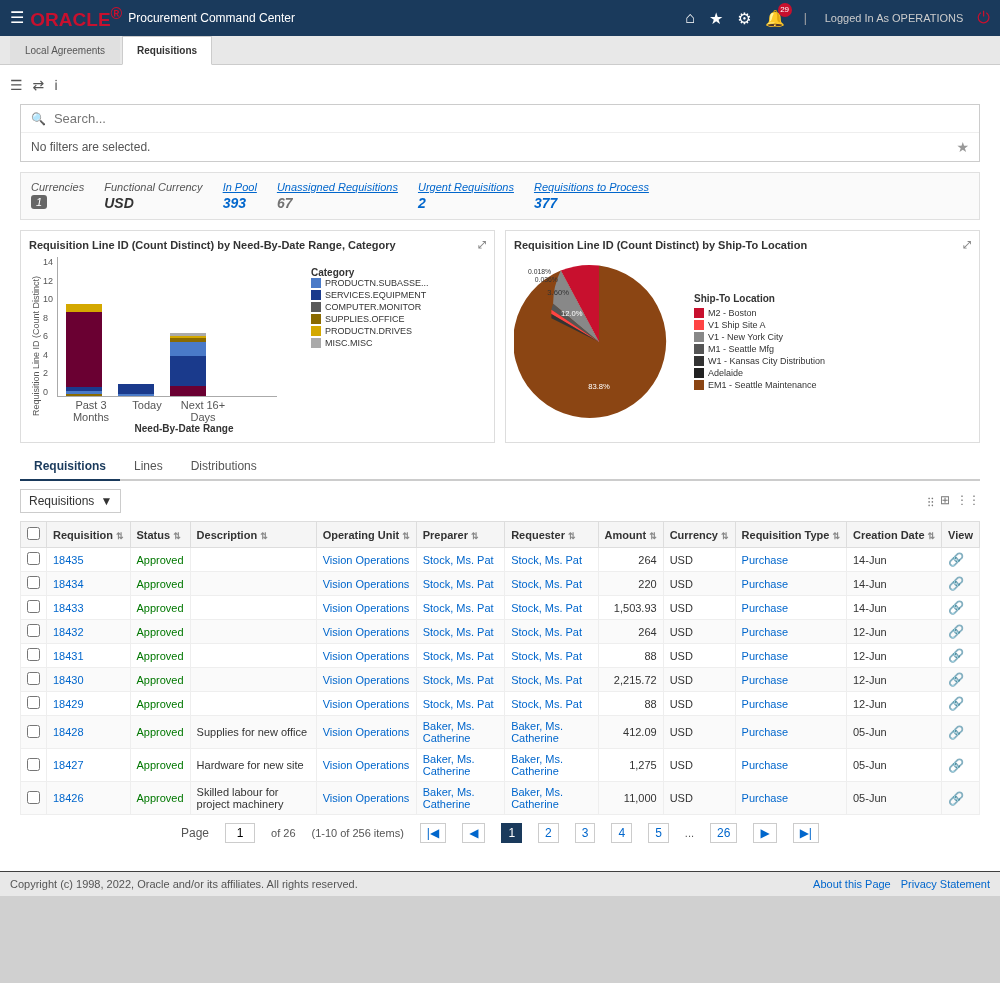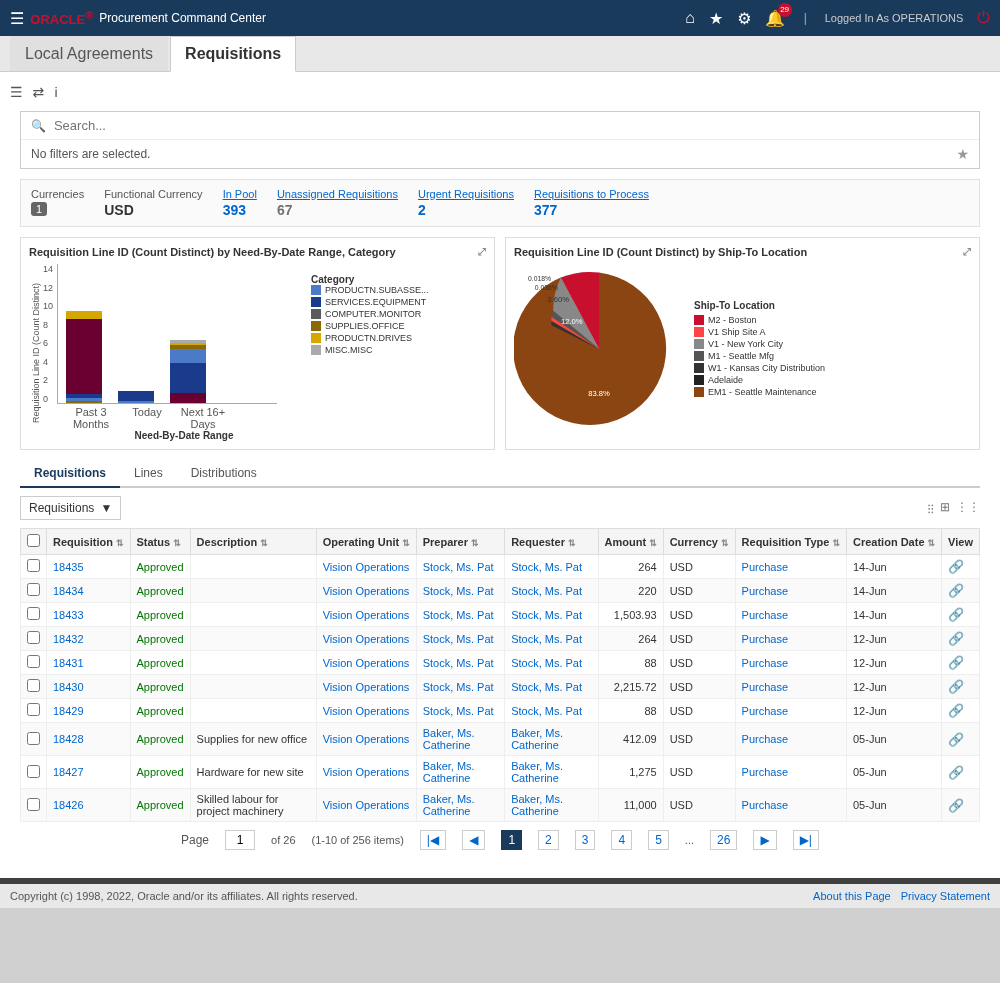--- a/index.html
+++ b/index.html
@@ -29,21 +29,21 @@
 
     
     .tab-bar {
       background: #e8e8e8;
       border-bottom: 1px solid #ccc;
       display: flex;
       padding: 0 10px;
     }
     .tab-item {
       padding: 8px 14px;
-      font-size: 16px;
+      font-size: 10px;
       cursor: pointer;
       border: 1px solid transparent;
       border-bottom: none;
       margin-right: 2px;
       background: #e0e0e0;
       color: #555;
     }
     .tab-item.active {
       background: white;
       border-color: #ccc;
@@ -94,20 +94,21 @@
     .filter-star { color: #999; font-size: 14px; cursor: pointer; }
 
     
     .stats-row {
       display: flex;
       gap: 20px;
       padding: 8px 10px;
       border: 1px solid #e0e0e0;
       margin: 0 10px 10px 10px;
       background: #fafafa;
+      font-style: italic;
     }
     .stat-item { display: flex; flex-direction: column; gap: 2px; }
     .stat-label { font-size: 11px; color: #555; }
     .stat-value { font-size: 14px; font-weight: bold; color: #333; }
     .stat-badge {
       background: #666; color: white; border-radius: 3px;
       font-size: 11px; padding: 1px 5px; display: inline-block;
     }
     .stat-link { color: #0066cc; text-decoration: underline; cursor: pointer; font-size: 11px; }
 
@@ -237,21 +238,21 @@
     .page-btn.active {
       background: #1a3a5c;
       color: white;
       border-color: #1a3a5c;
     }
     .page-info { color: #555; font-size: 11px; }
 
     
     .footer {
       background: #e8e8e8;
-      border-top: 6px solid #404040;
+      border-top: 1px solid #404040;
       padding: 6px 10px;
       display: flex;
       justify-content: space-between;
       font-size: 11px;
       color: #555;
       margin-top: 10px;
     }
     .footer-links { display: flex; gap: 10px; }
     .footer-link { color: #0066cc; cursor: pointer; text-decoration: none; }
 
@@ -265,21 +266,21 @@
   </style>
 </head>
 <body>
 
 <div class="outer-wrapper">
 <div class="inner-wrapper">
 
   <div class="top-nav">
     <div class="brand">
       <span class="nav-icon">☰</span>
-      <span style="color:#c8102e;font-weight:bold;font-size:13px;">
+      <span style="color:#c8102e;font-weight:bold;font-size:19px;">
         ORACLE<sup>®</sup>
       </span>
       <span style="color:white;font-size:12px;">Procurement Command Center</span>
     </div>
     <div class="nav-icons">
       <span class="nav-icon">⌂</span>
       <span class="nav-icon">★</span>
       <span class="nav-icon">⚙</span>
       <div class="notif-wrapper">
         <span class="nav-icon">🔔</span>

